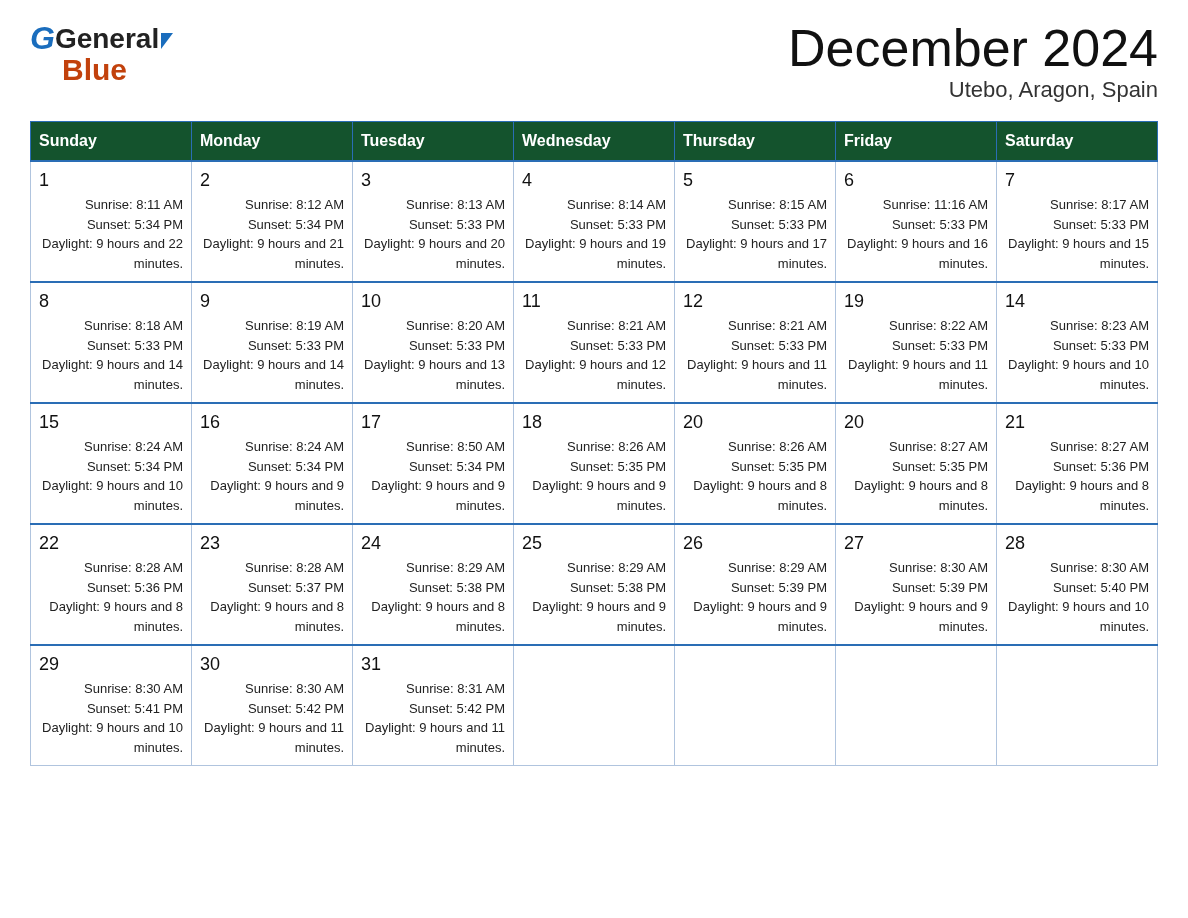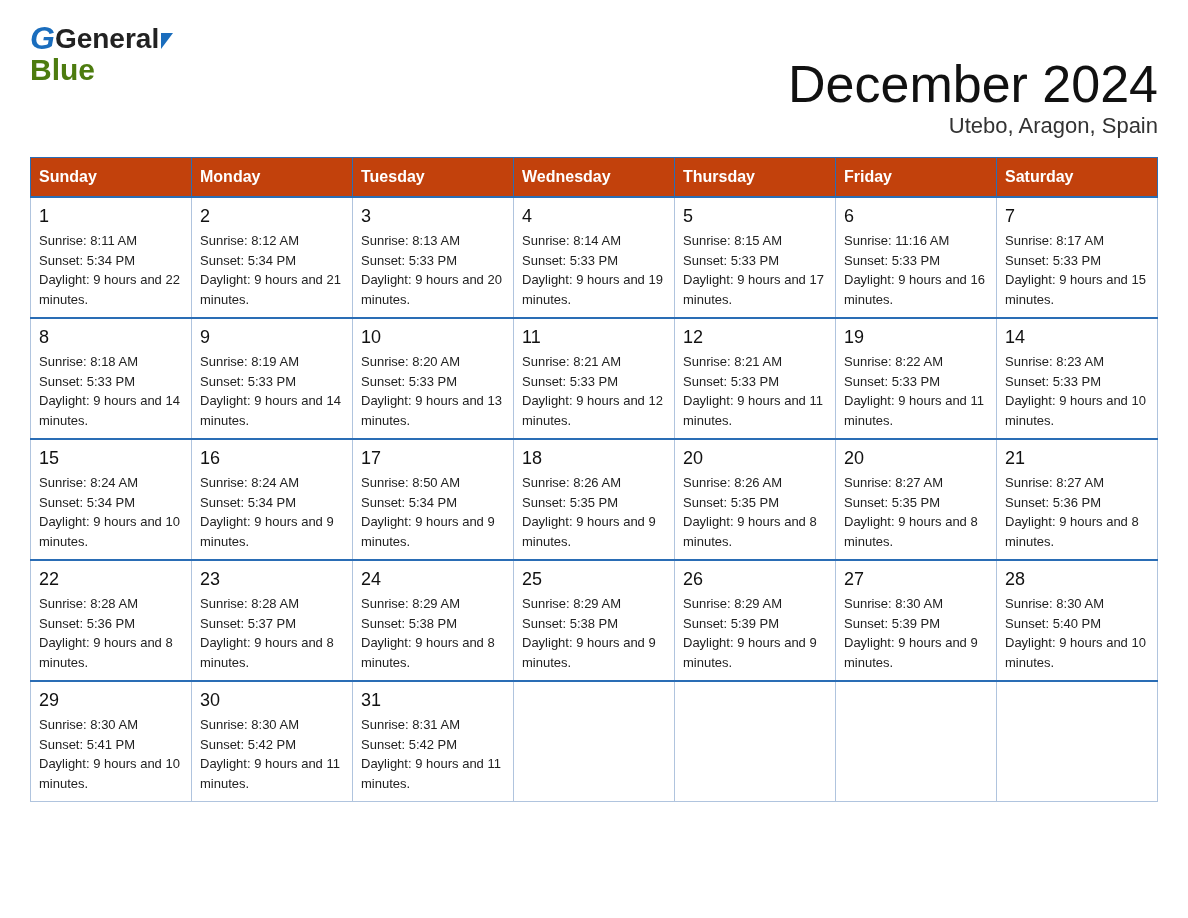--- a/index.html
+++ b/index.html
@@ -18,35 +18,34 @@
       margin-bottom: 18px;
     }
     .title-block {
       text-align: right;
     }
     .title-block h1 {
       font-size: 52px;
       font-weight: normal;
       color: #111;
       line-height: 1.1;
-      margin-top: 36px;
     }
     .title-block h2 {
       font-size: 22px;
       font-weight: normal;
       color: #333;
     }
     
     table {
       width: 100%;
       border-collapse: collapse;
       table-layout: fixed;
     }
     thead th {
-      background: #c2410c;
+      background: #14532d;
       color: #fff;
       font-size: 16px;
       font-weight: bold;
       padding: 10px 8px;
       border: 1px solid #2a6db5;
       text-align: left;
     }
     tbody td {
       border: 1px solid #b0c4de;
       vertical-align: top;
@@ -62,20 +61,21 @@
       font-size: 18px;
       font-weight: normal;
       margin-bottom: 4px;
       display: block;
       color: #111;
     }
     .day-info {
       font-size: 13px;
       line-height: 1.5;
       color: #222;
+      text-align: right;
     }
     .empty-cell {
       background: #fff;
     }
     
     .logo-svg {
       display: flex;
       flex-direction: column;
       align-items: flex-start;
     }
@@ -89,22 +89,23 @@
       height: 0;
       border-style: solid;
       border-width: 16px 12px 0 0;
       border-color: #1a6dbd transparent transparent transparent;
       margin-left: 2px;
       margin-bottom: -4px;
     }
     .logo-bottom {
       font-size: 30px;
       font-weight: bold;
-      color: #4d7c0f;
+      color: #c2410c;
       margin-top: -4px;
+      margin-left: 32px;
     }
   </style>
 </head>
 <body>
 
 <div class="header">
   <div class="logo-svg">
     <div class="logo-top">
       <span style="font-size:32px; font-weight:bold; color:#1a6dbd; font-style:italic;">G</span>
       <span style="font-size:28px; font-weight:bold; color:#222;">General</span>

